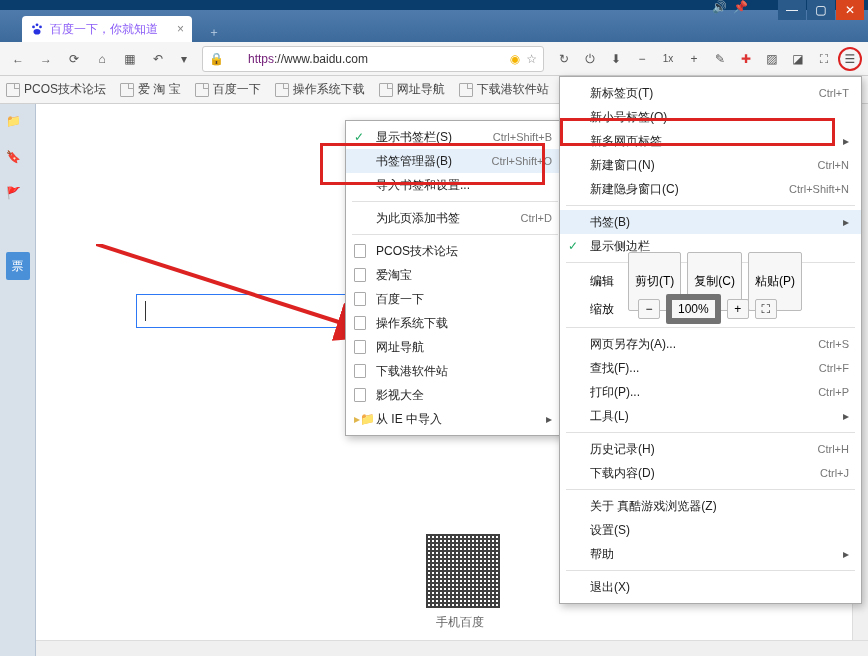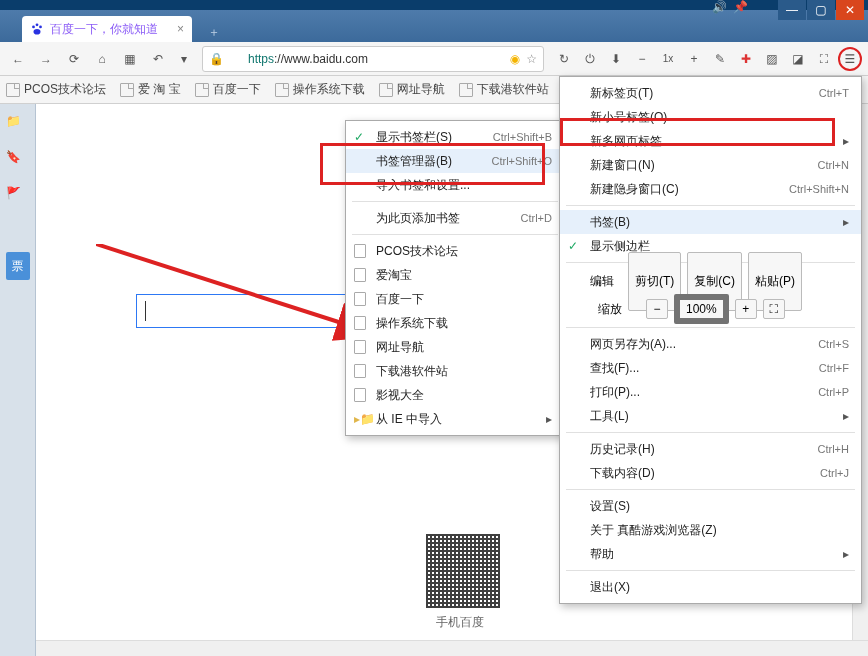--- a/index.html
+++ b/index.html
@@ -21,21 +21,21 @@
 .tab .title { flex: 1; color: #8b5cf6; }
 .tab .close { color: #888; margin-left: 6px; cursor: pointer; }
 .newtab { width: 24px; height: 20px; margin-left: 10px; color: #c0d2e6; display: flex; align-items: center; justify-content: center; cursor: pointer; }
 
 
 .toolbar { height: 34px; background: #f5f5f5; border-bottom: 1px solid #d0d0d0; display: flex; align-items: center; padding: 0 6px; gap: 4px; }
 .tbtn { width: 24px; height: 24px; display: flex; align-items: center; justify-content: center; color: #555; border-radius: 3px; cursor: pointer; }
 .tbtn.small { width: 20px; }
 .addr { flex: 1; height: 26px; background: #fff; border: 1px solid #ccc; border-radius: 3px; display: flex; align-items: center; padding: 0 6px; margin: 0 4px; }
 .addr .lock { color: #3aa03a; margin-right: 4px; }
-.addr .proto { color: #0f766e; padding-left: 20px; }
+.addr .proto { color: #701a75; padding-left: 20px; }
 .addr .rest { color: #333; }
 .addr-right { margin-left: auto; display: flex; gap: 6px; align-items: center; }
 .toolbar-right { display: flex; gap: 2px; align-items: center; }
 .hamburger-hl { border: 2px solid #d22; border-radius: 13px; }
 
 
 .bmbar { height: 28px; background: #f5f5f5; border-bottom: 1px solid #d0d0d0; display: flex; align-items: center; padding: 0 6px; gap: 14px; }
 .bm { display: flex; align-items: center; gap: 4px; color: #444; cursor: pointer; }
 .bm .pageicon { width: 14px; height: 14px; border: 1px solid #aaa; border-radius: 1px; position: relative; }
 .bm .pageicon::after { content: ""; position: absolute; top: 0; right: 0; width: 4px; height: 4px; border-left: 1px solid #aaa; border-bottom: 1px solid #aaa; }
@@ -87,21 +87,21 @@
 .mi:hover, .mi.hl { background: #e6f0fb; }
 .mi .sc { margin-left: auto; color: #777; font-size: 11px; }
 .mi .chev { margin-left: auto; color: #555; }
 .mi .check { position: absolute; left: 8px; color: #2a6; }
 .mi .folder { position: absolute; left: 8px; color: #e0b64a; }
 .mi .page { position: absolute; left: 8px; width: 12px; height: 14px; border: 1px solid #aaa; border-radius: 1px; }
 .sep { height: 1px; background: #e0e0e0; margin: 4px 6px; }
 .editrow { display: flex; align-items: center; padding: 2px 12px 2px 30px; gap: 6px; height: 28px; }
 .editrow .lbl { margin-right: 8px; }
 .editrow .btn { border: 1px solid #bbb; border-radius: 2px; padding: 20px 6px; background: #f7f7f7; cursor: pointer; }
-.zoomrow { display: flex; align-items: center; padding: 2px 12px 2px 30px; gap: 6px; height: 28px; margin-left: 8px; }
+.zoomrow { display: flex; align-items: center; padding: 2px 12px 2px 30px; gap: 6px; height: 28px; }
 .zoomrow .btn { border: 1px solid #bbb; border-radius: 2px; width: 22px; height: 20px; display: flex; align-items: center; justify-content: center; background: #f7f7f7; cursor: pointer; }
 .zoomrow .pct { border: 6px solid #737373; border-radius: 2px; padding: 2px 6px; background: #f7f7f7; }
 .zoomrow .lbl { margin-right: 18px; }
 </style>
 </head>
 <body>
 
 <div class="titlebar">
   <div class="sys-icons">
     <span>🔊</span>
@@ -359,24 +359,24 @@
   <div class="mi">
       <span>历史记录(H)</span>
       <span class="sc">Ctrl+H</span>
     </div>
   <div class="mi">
       <span>下载内容(D)</span>
       <span class="sc">Ctrl+J</span>
     </div>
   <div class="sep"></div>
   <div class="mi">
+      <span>关于 真酷游戏浏览器(Z)</span>
+    </div>
+  <div class="mi">
       <span>设置(S)</span>
-    </div>
-  <div class="mi">
-      <span>关于 真酷游戏浏览器(Z)</span>
     </div>
   <div class="mi">
       <span>帮助</span>
       <span class="chev">▸</span>
     </div>
   <div class="sep"></div>
   <div class="mi">
       <span>退出(X)</span>
     </div>
 </div>

